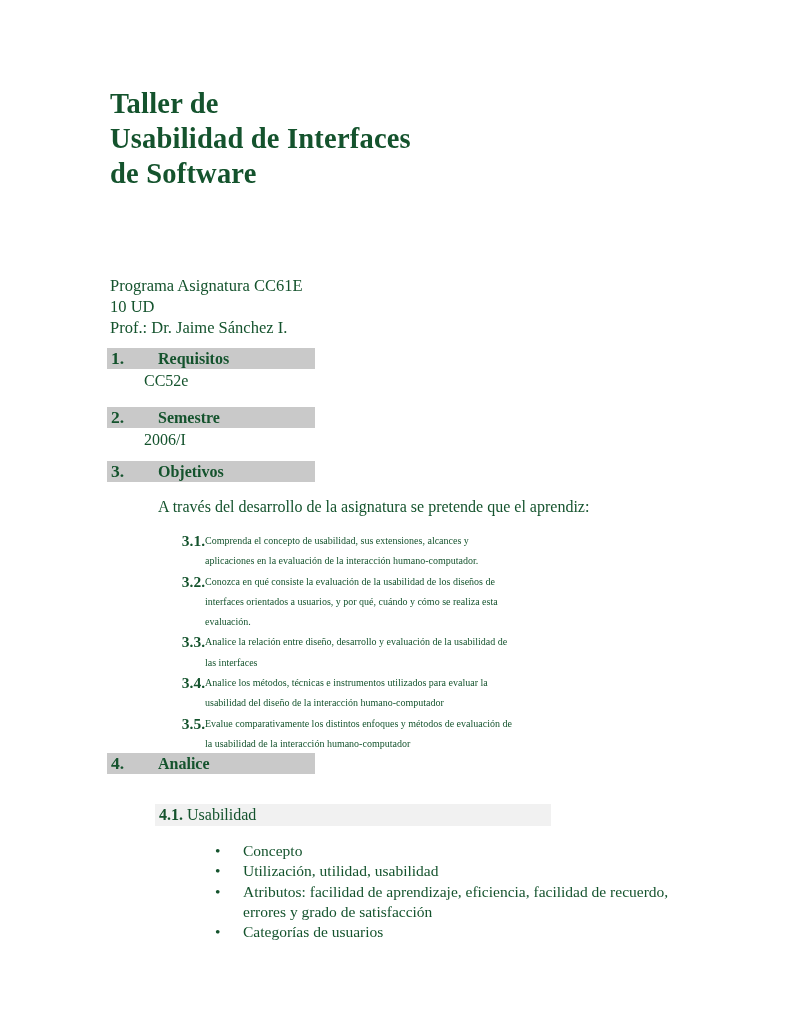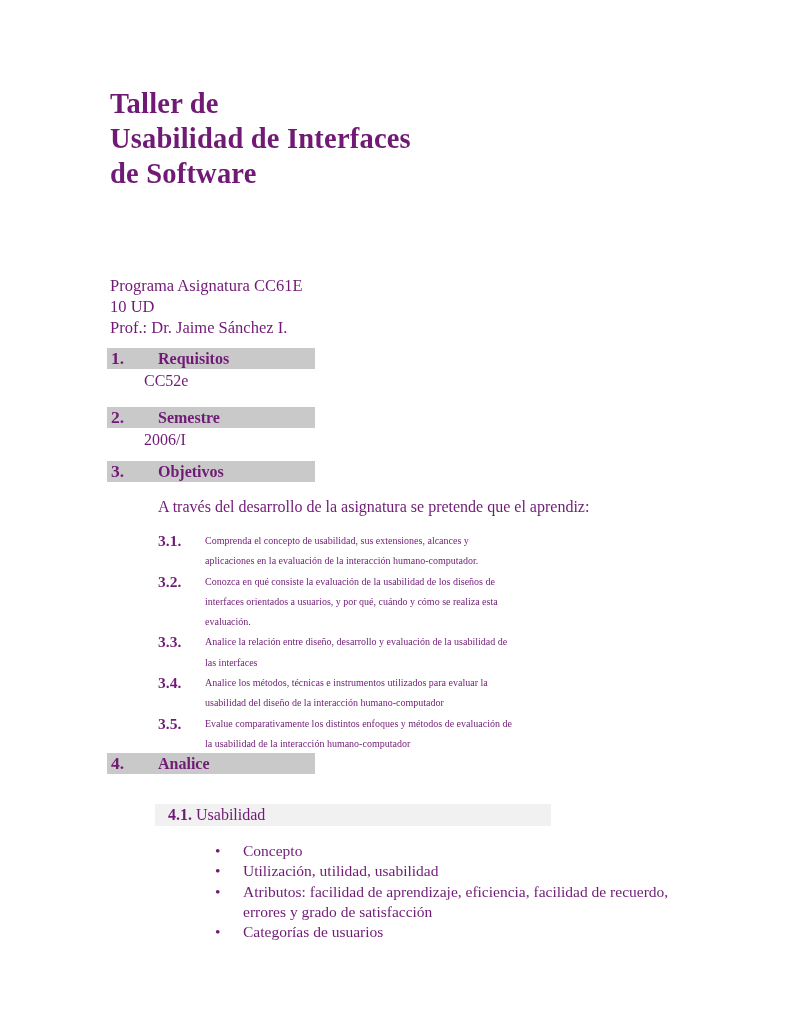--- a/index.html
+++ b/index.html
@@ -2,21 +2,21 @@
 <html><head>
 <meta charset="utf-8">
 <style>
   html, body { margin: 0; padding: 0; background: #ffffff; }
   .page {
     position: relative;
     width: 800px;
     height: 1035px;
     background: #ffffff;
     font-family: "Liberation Serif", serif;
-    color: #701a75;
+    color: #14532d;
     overflow: hidden;
   }
   .pre { white-space: pre-line; }
 
   .title {
     position: absolute;
     left: 110px;
     top: 86px;
     margin: 0;
     font-size: 28.5px;
@@ -78,38 +78,39 @@
     left: 158px;
     top: 531px;
     width: 545px;
   }
   .obj-item { display: flex; align-items: flex-start; }
   .obj-num {
     flex: 0 0 47px;
     font-weight: bold;
     font-size: 15.5px;
     line-height: 20.3px;
+    text-align: right;
   }
   .obj-text {
     flex: 1 1 auto;
     font-size: 10px;
     line-height: 20.3px;
   }
 
   .subsec {
     position: absolute;
     left: 155px;
     top: 804px;
     width: 396px;
     height: 22px;
     background: #f1f1f1;
     line-height: 22px;
     font-size: 16px;
   }
-  .subsec-num { font-weight: bold; padding-left: 13px; }
+  .subsec-num { font-weight: bold; padding-left: 4px; }
   .subsec-label { font-weight: normal; }
 
   .bullets {
     position: absolute;
     left: 215px;
     top: 841px;
     width: 470px;
     margin: 0;
     padding: 0;
     list-style: none;

